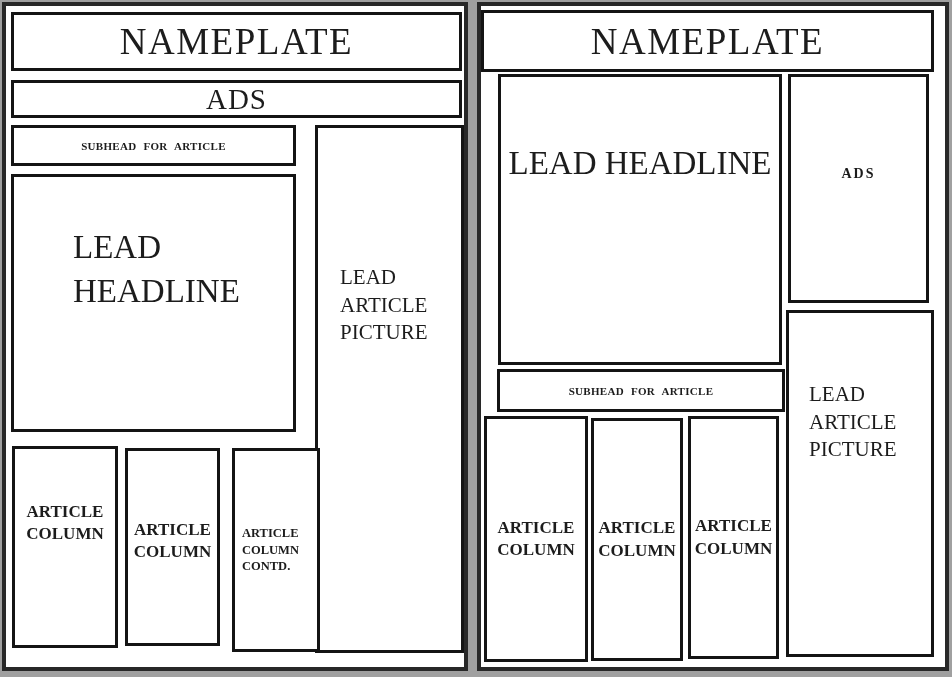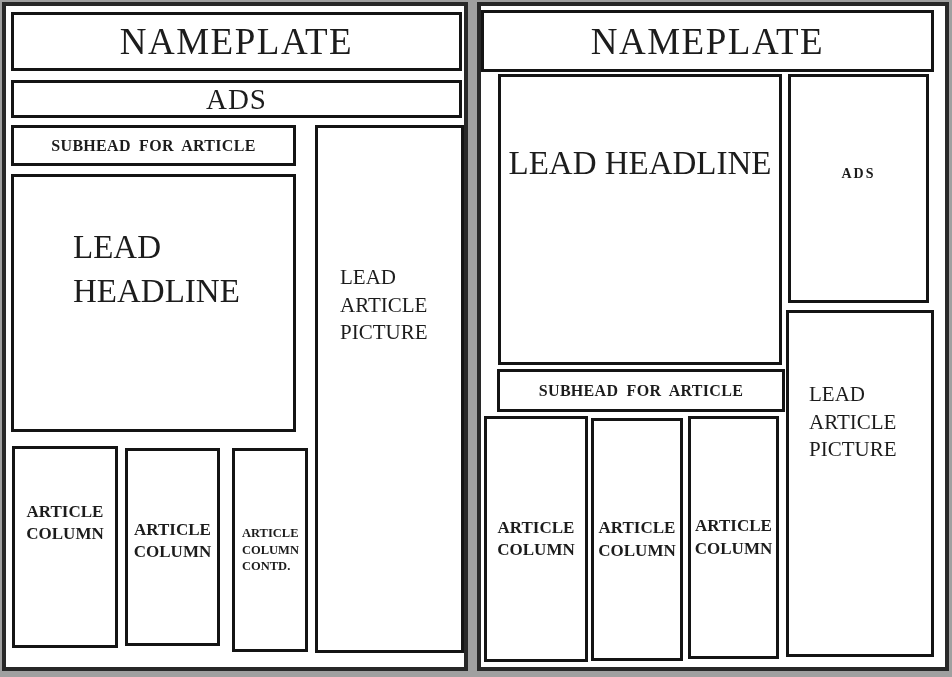--- a/index.html
+++ b/index.html
@@ -28,36 +28,36 @@
   .flex-c { display:flex; align-items:center; justify-content:center; text-align:center; }
 
   
   .p1-nameplate { left:5px;   top:6px;   width:451px; height:59px; }
   .p1-ads       { left:5px;   top:74px;  width:451px; height:38px; }
   .p1-subhead   { left:5px;   top:119px; width:285px; height:41px; }
   .p1-headline  { left:5px;   top:168px; width:285px; height:258px; }
   .p1-picture   { left:309px; top:119px; width:149px; height:528px; }
   .p1-col1      { left:6px;   top:440px; width:106px; height:202px; }
   .p1-col2      { left:119px; top:442px; width:95px;  height:198px; }
-  .p1-col3      { left:226px; top:442px; width:76px;  height:204px; }
+  .p1-col3      { left:226px; top:442px; width:88px;  height:204px; }
 
   
   .p2-nameplate { left:0px;   top:4px;   width:453px; height:62px; }
   .p2-headline  { left:17px;  top:68px;  width:284px; height:291px; }
   .p2-ads       { left:307px; top:68px;  width:141px; height:229px; }
   .p2-subhead   { left:16px;  top:363px; width:288px; height:43px; }
   .p2-col1      { left:3px;   top:410px; width:104px; height:246px; }
   .p2-col2      { left:110px; top:412px; width:92px;  height:243px; }
   .p2-col3      { left:207px; top:410px; width:91px;  height:243px; }
   .p2-picture   { left:305px; top:304px; width:148px; height:347px; }
 
   
   .t-nameplate { font-size:37px; letter-spacing:1.5px; }
   .t-ads-big   { font-size:29px; letter-spacing:1px; }
-  .t-subhead   { font-size:16px; font-weight:bold; letter-spacing:0.3px; word-spacing:4px; }
+  .t-subhead   { font-size:11px; font-weight:bold; letter-spacing:0.3px; word-spacing:4px; }
   .t-ads-small { font-size:14px; font-weight:bold; letter-spacing:2px; }
   .t-ads-small span { position:relative; top:-15px; }
 
   .t-headline-l { font-size:33px; line-height:1.32; padding:49px 12px 0 59px; }
   .t-headline-c { font-size:33px; line-height:1.32; padding-top:65px; text-align:center; }
 
   .t-picture   { font-size:21px; line-height:1.32; }
   .p1-picture.t-picture { padding:136px 5px 0 22px; }
   .p2-picture.t-picture { padding:68px 5px 0 20px; }
 

